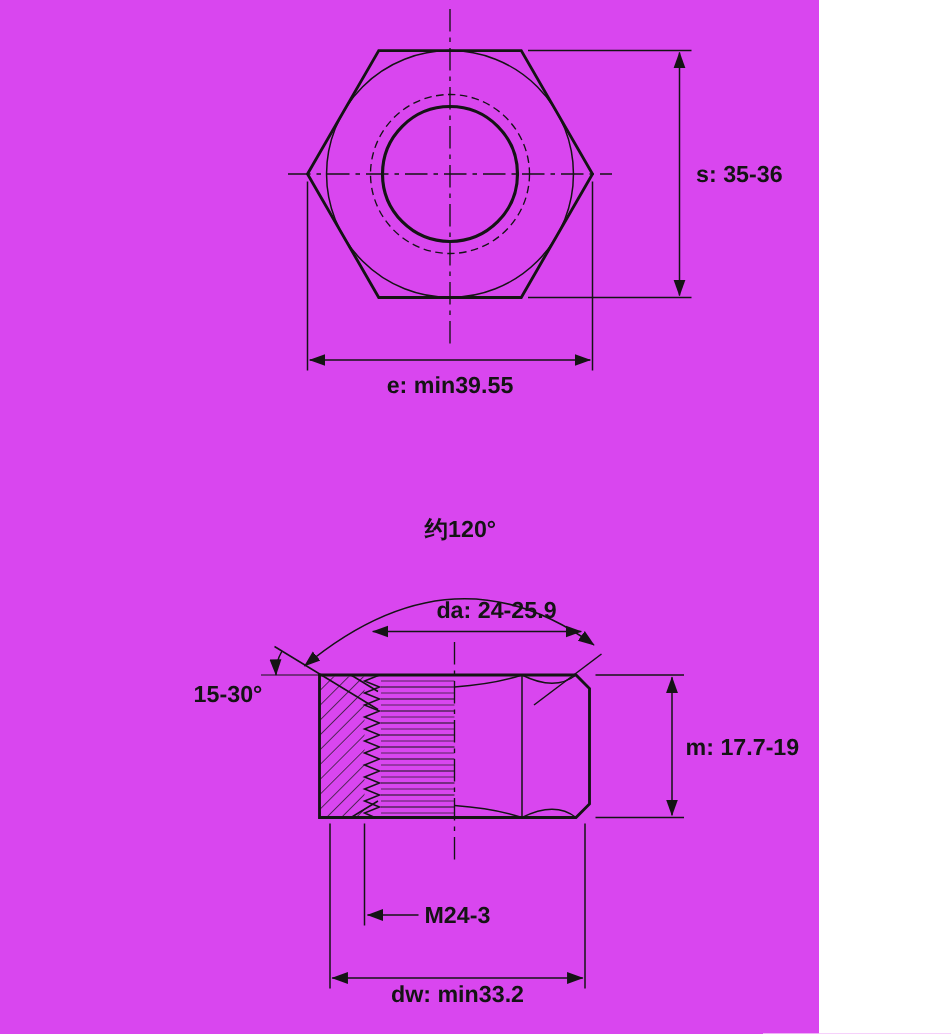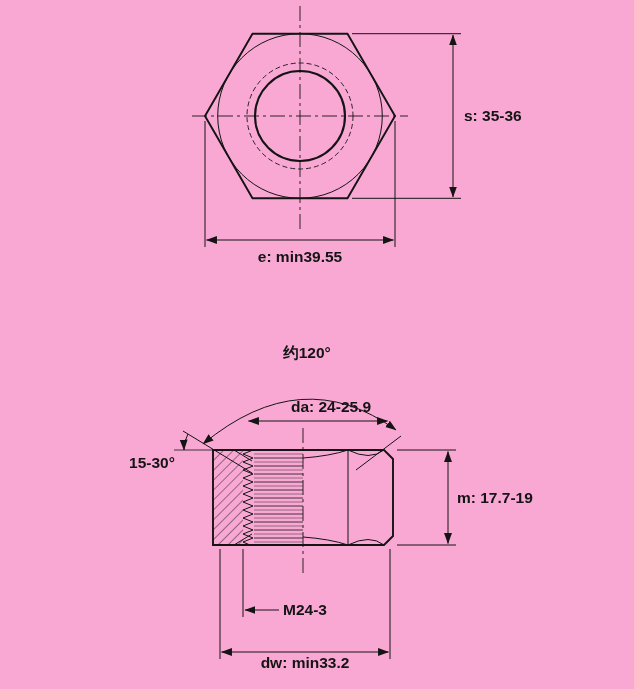--- a/index.html
+++ b/index.html
@@ -5,23 +5,23 @@
   html, body {
     margin: 0;
     padding: 0;
     background: #ffffff;
     width: 634px;
     height: 689px;
     font-family: "Liberation Sans", sans-serif;
   }
   .stage {
     position: relative;
-    width: 634px;
+    width: 546px;
     height: 689px;
-    background: #f9a8d4;
+    background: #d946ef;
     overflow: hidden;
   }
   svg { display: block; }
   .outline   { stroke:#141414; stroke-width:1.9; fill:none; stroke-linejoin:miter; }
   .bold      { stroke:#141414; stroke-width:2.1; fill:none; }
   .thin      { stroke:#141414; stroke-width:1;   fill:none; }
   .xthin     { stroke:#141414; stroke-width:0.8; fill:none; }
   .cl        { stroke:#141414; stroke-width:0.9; fill:none; stroke-dasharray:15 4 3 4; }
   .dashed    { stroke:#141414; stroke-width:0.9; fill:none; stroke-dasharray:5 3; }
   .dim       { stroke:#141414; stroke-width:1;   fill:none; }

